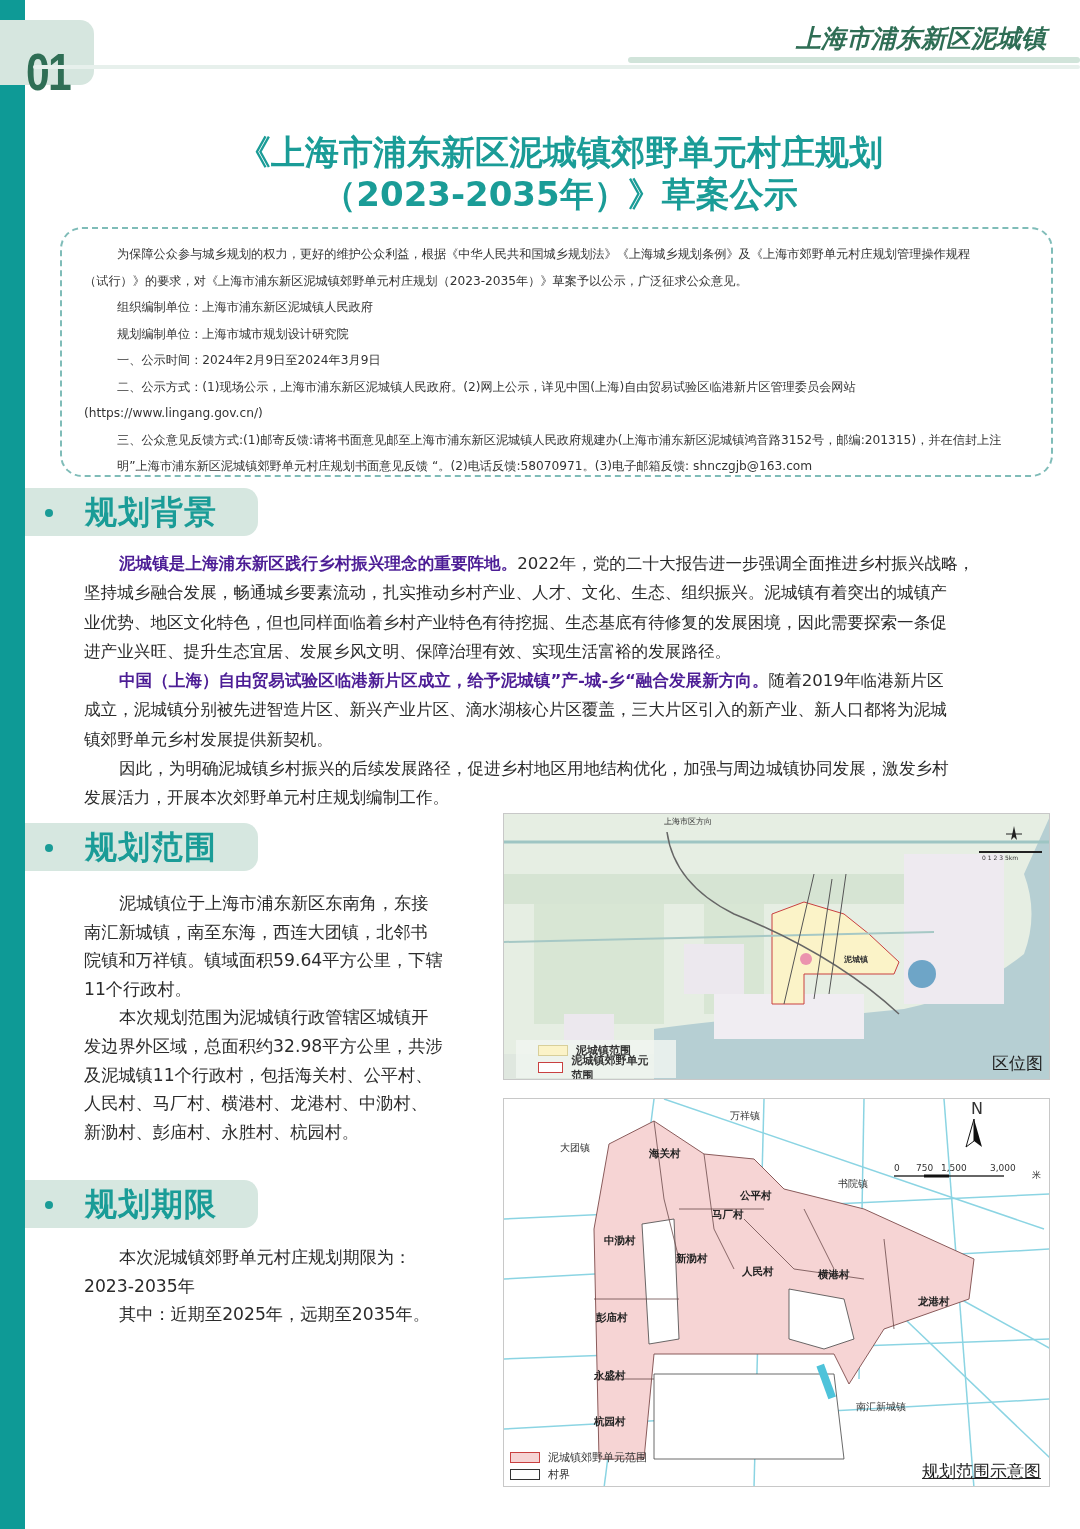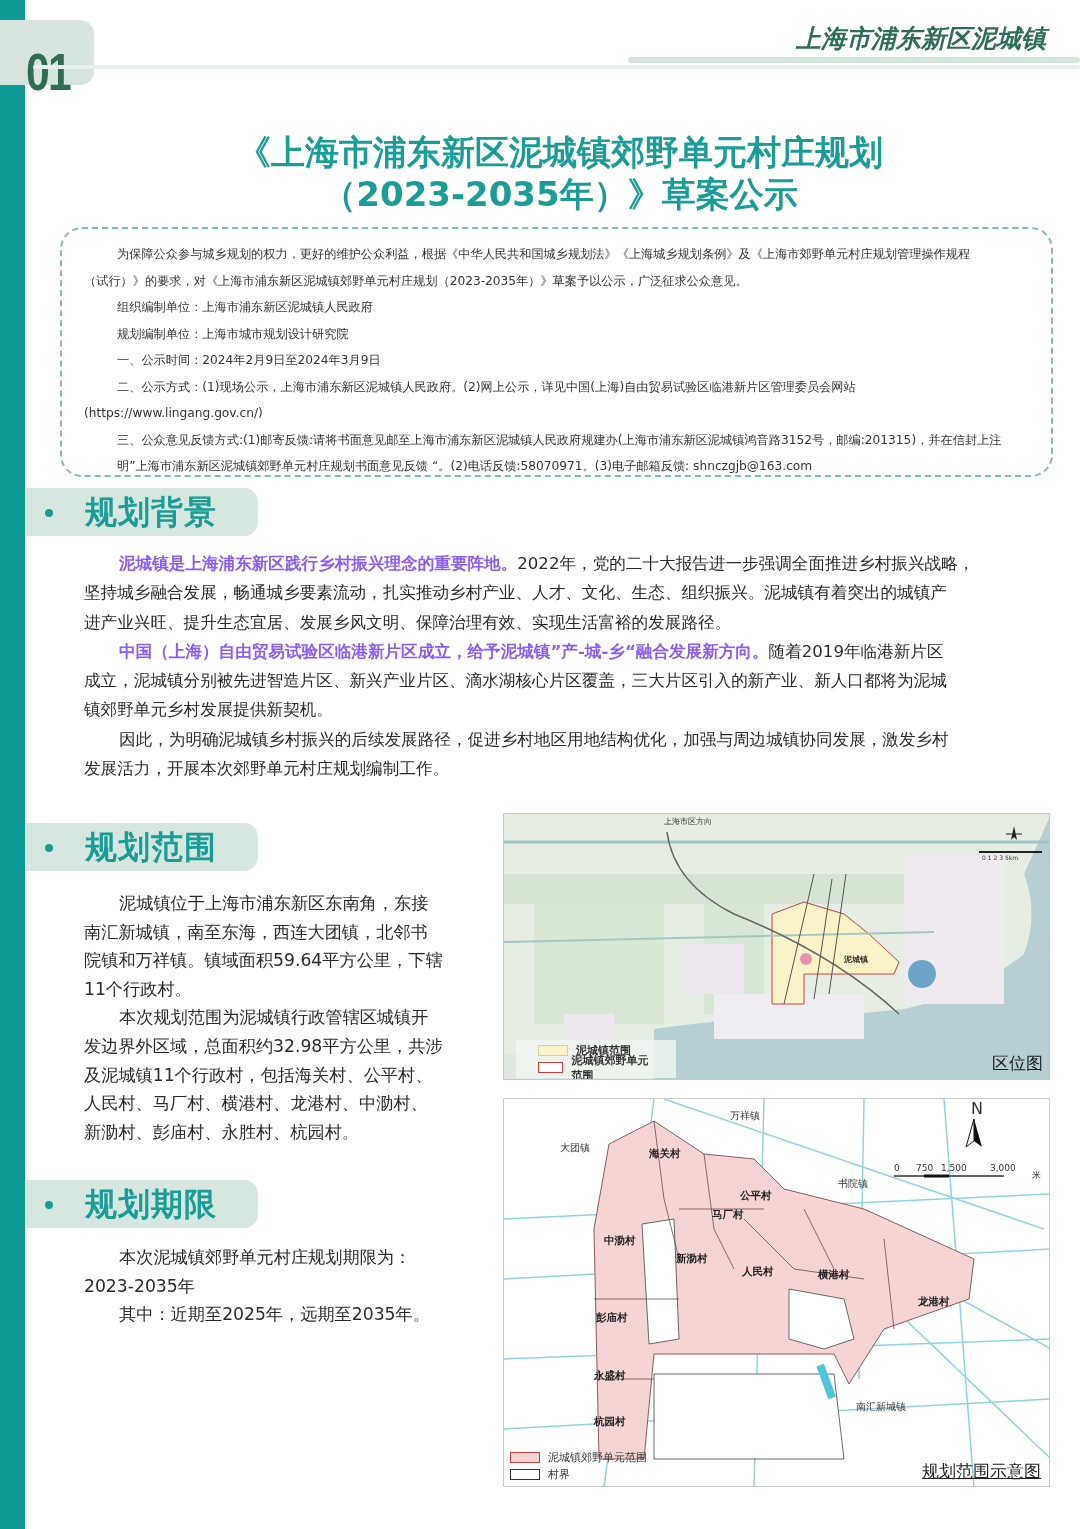--- a/index.html
+++ b/index.html
@@ -22,21 +22,21 @@
   .notice p { white-space: nowrap; overflow: hidden; }
   .notice .ind { padding-left: 33px; }
 
   .sec-head { position: absolute; left: 25px; width: 233px; height: 48px; background: #d6e7e0; border-radius: 0 14px 14px 0; }
   .sec-head .dot { position: absolute; left: 20px; top: 21px; width: 8px; height: 8px; border-radius: 50%; background: #1a9c97; }
   .sec-head .label { position: absolute; left: 60px; top: 3px; font-size: 32px; font-weight: bold; color: #1a9c97; letter-spacing: 1px; }
 
   .body-text { position: absolute; font-size: 16.6px; line-height: 29.3px; color: #2b2b2b; }
   .body-text p { white-space: nowrap; }
   .body-text .ind { padding-left: 35px; }
-  .body-text b { font-weight: bold; color: #8b5cf6; }
+  .body-text b { font-weight: bold; color: #4c1d95; }
 
   .map-box { position: absolute; border: 1px solid #c8c8c8; overflow: hidden; }
   .map1 { left: 503px; top: 813px; width: 547px; height: 267px; background: #e8efe6; }
   .map2 { left: 503px; top: 1098px; width: 547px; height: 389px; background: #ffffff; }
 
   .legend { position: absolute; font-size: 11px; color: #333; }
   .legend .row { display: flex; align-items: center; height: 17px; }
   .legend .sw { width: 30px; height: 11px; margin-right: 8px; }
   .map-caption { position: absolute; font-size: 17px; color: #222; }
   .place-label { position: absolute; font-size: 10px; color: #333; }
@@ -70,20 +70,21 @@
   <p class="ind">明”上海市浦东新区泥城镇郊野单元村庄规划书面意见反馈 “。(2)电话反馈:58070971。(3)电子邮箱反馈: shnczgjb@163.com</p>
 </div>
 
 <div class="sec-head" style="top:488px;">
   <span class="dot"></span>
   <span class="label">规划背景</span>
 </div>
 <div class="body-text" style="left:84px; top:549px; width:960px;">
   <p class="ind"><b>泥城镇是上海浦东新区践行乡村振兴理念的重要阵地。</b><span>2022年，党的二十大报告进一步强调全面推进乡村振兴战略，</span></p>
   <p>坚持城乡融合发展，畅通城乡要素流动，扎实推动乡村产业、人才、文化、生态、组织振兴。泥城镇有着突出的城镇产</p>
+  <p>业优势、地区文化特色，但也同样面临着乡村产业特色有待挖掘、生态基底有待修复的发展困境，因此需要探索一条促</p>
   <p>进产业兴旺、提升生态宜居、发展乡风文明、保障治理有效、实现生活富裕的发展路径。</p>
   <p class="ind"><b>中国（上海）自由贸易试验区临港新片区成立，给予泥城镇”产-城-乡“融合发展新方向。</b><span>随着2019年临港新片区</span></p>
   <p>成立，泥城镇分别被先进智造片区、新兴产业片区、滴水湖核心片区覆盖，三大片区引入的新产业、新人口都将为泥城</p>
   <p>镇郊野单元乡村发展提供新契机。</p>
   <p class="ind">因此，为明确泥城镇乡村振兴的后续发展路径，促进乡村地区用地结构优化，加强与周边城镇协同发展，激发乡村</p>
   <p>发展活力，开展本次郊野单元村庄规划编制工作。</p>
 </div>
 
 <div class="sec-head" style="top:823px;">
   <span class="dot"></span>

